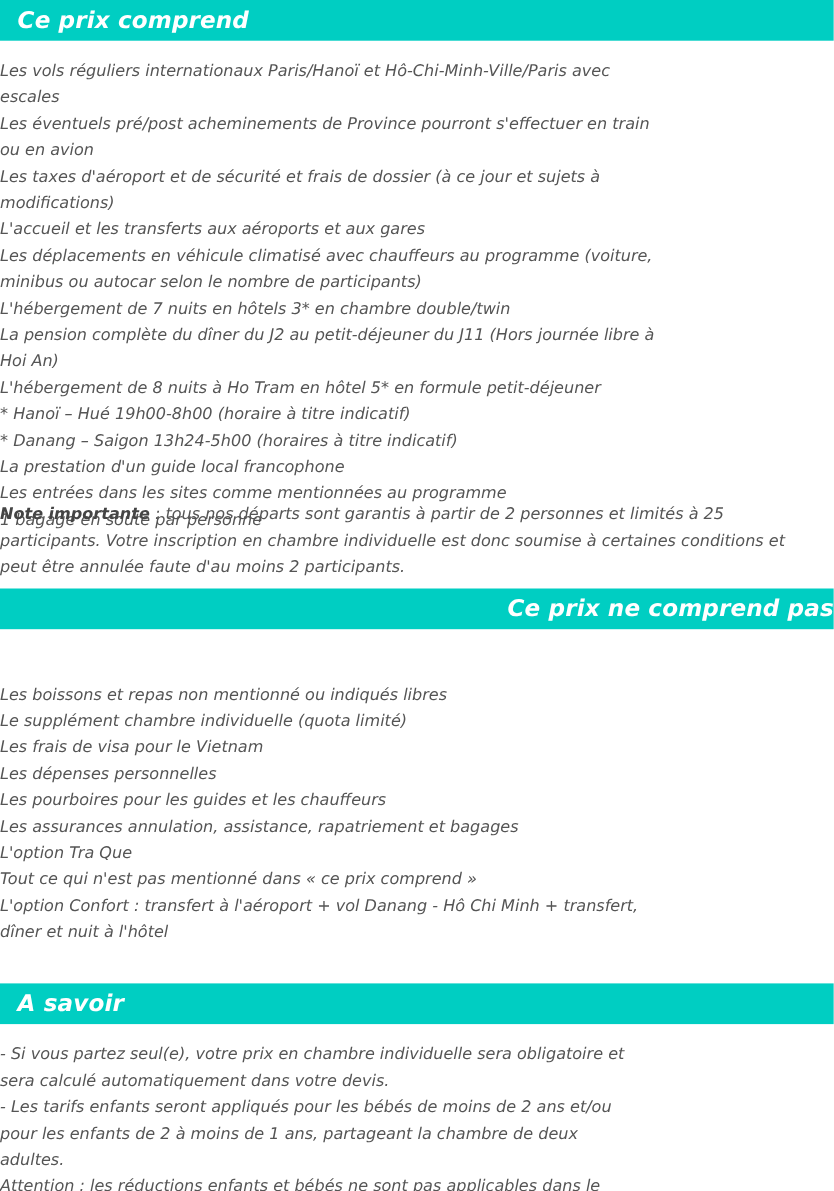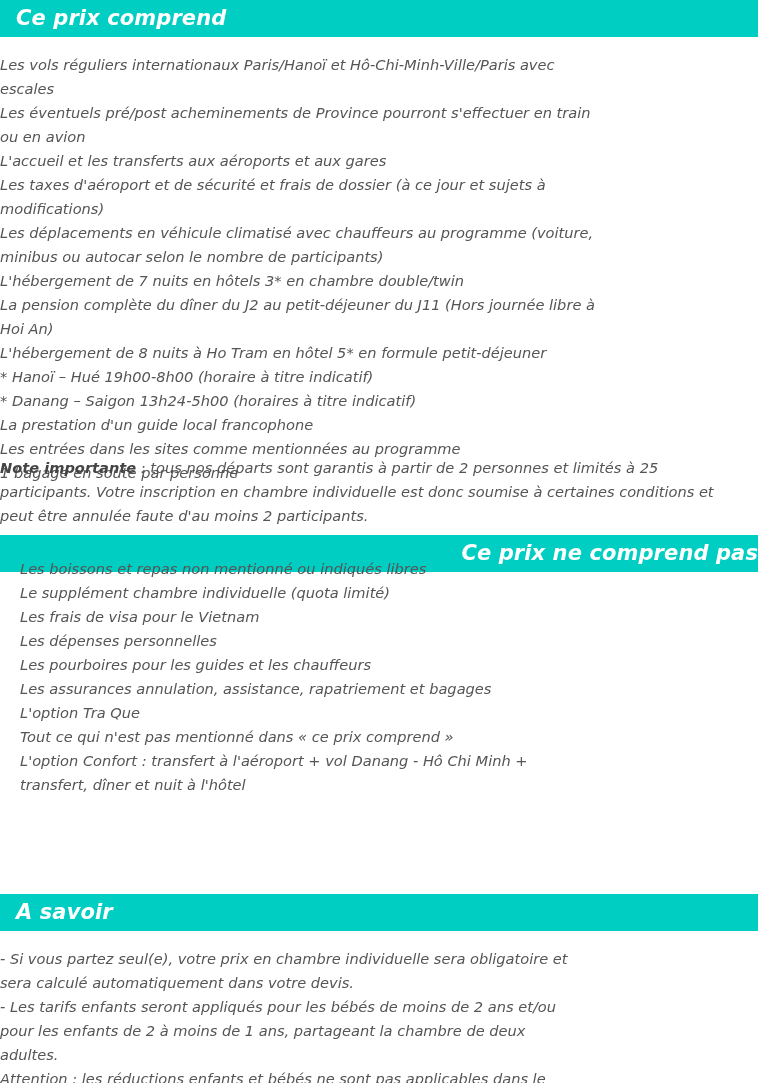--- a/index.html
+++ b/index.html
@@ -78,43 +78,43 @@
 
   .para b,
   .para .strong {
     font-weight: bold;
     font-style: italic;
     color: #444444;
   }
 
   #list-included      { top: 53px;  }
   #note-included      { top: 456px; width: 748px; }
-  #list-not-included  { top: 557px; padding-left: 20px; }
+  #list-not-included  { top: 620px; }
   #list-good-to-know  { top: 947px; }
 
   
   #note-included .para,
   #list-good-to-know .para {
     padding-right: 12px;
   }
 </style>
 </head>
 <body>
 
 <div class="page">
 
   <div class="section-bar" id="bar-included">
     <span class="bar-title">Ce prix comprend</span>
   </div>
 
   <div class="text-block" id="list-included">
     <p class="line">Les vols réguliers internationaux Paris/Hanoï et Hô-Chi-Minh-Ville/Paris avec escales</p>
     <p class="line">Les éventuels pré/post acheminements de Province pourront s'effectuer en train ou en avion</p>
+    <p class="line">Les taxes d'aéroport et de sécurité et frais de dossier (à ce jour et sujets à modifications)</p>
     <p class="line">L'accueil et les transferts aux aéroports et aux gares</p>
-    <p class="line">Les taxes d'aéroport et de sécurité et frais de dossier (à ce jour et sujets à modifications)</p>
     <p class="line">Les déplacements en véhicule climatisé avec chauffeurs au programme (voiture, minibus ou autocar selon le nombre de participants)</p>
     <p class="line">L'hébergement de 7 nuits en hôtels 3* en chambre double/twin</p>
     <p class="line">La pension complète du dîner du J2 au petit-déjeuner du J11 (Hors journée libre à Hoi An)</p>
     <p class="line">L'hébergement de 8 nuits à Ho Tram en hôtel 5* en formule petit-déjeuner</p>
     <p class="line">* Hanoï – Hué 19h00-8h00 (horaire à titre indicatif)</p>
     <p class="line">* Danang – Saigon 13h24-5h00 (horaires à titre indicatif)</p>
     <p class="line">La prestation d'un guide local francophone</p>
     <p class="line">Les entrées dans les sites comme mentionnées au programme</p>
     <p class="line">1 bagage en soute par personne</p>
   </div>

